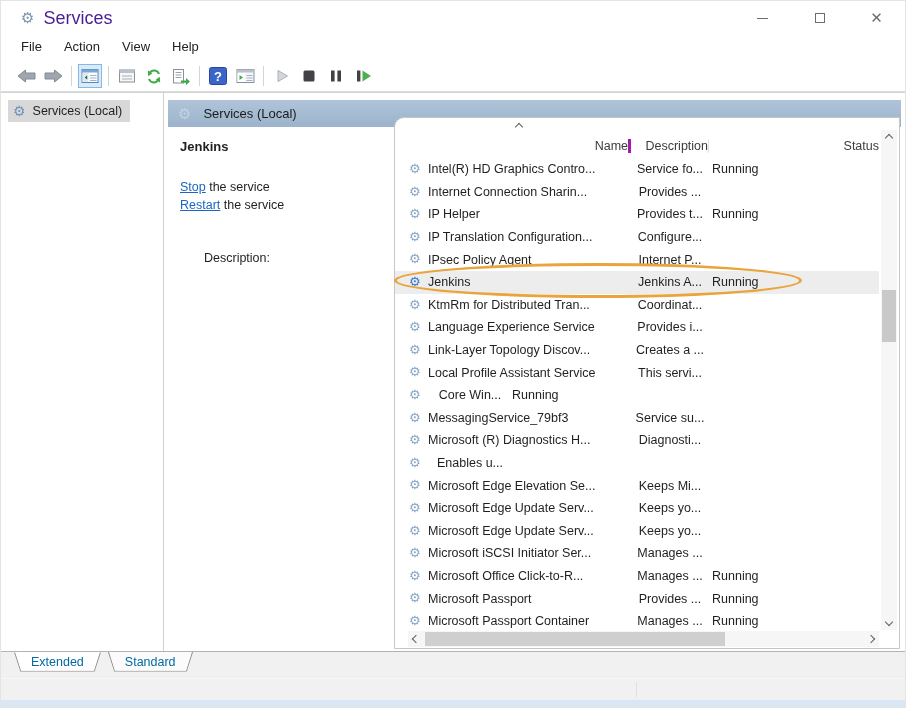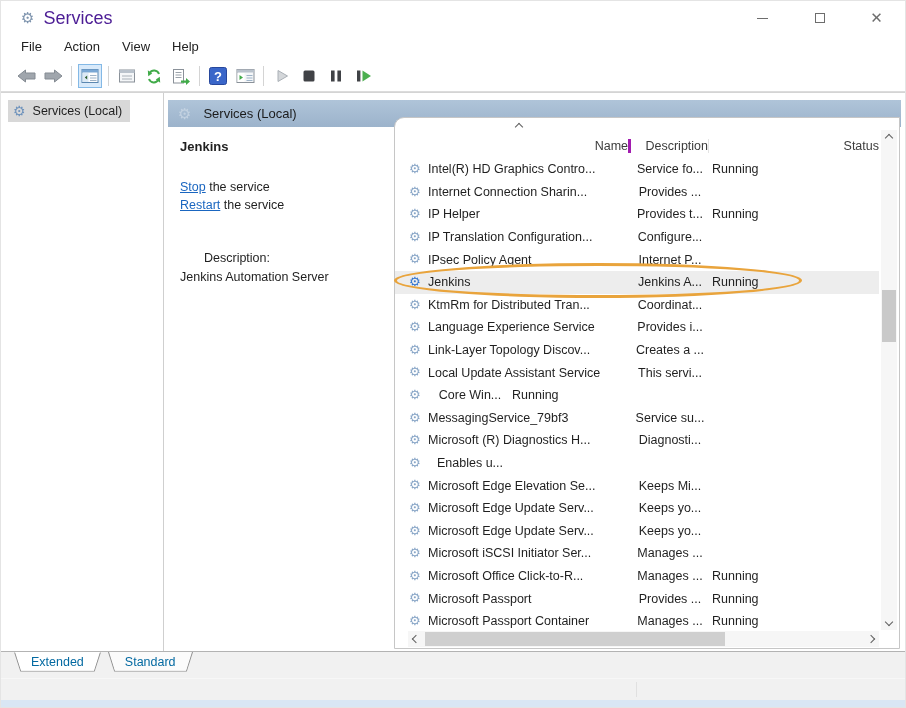--- a/index.html
+++ b/index.html
@@ -251,21 +251,20 @@
         <div class="svc-name">Jenkins</div>
         <div class="links">
           <div>
             <a href="#">Stop</a><span> the service</span>
           </div>
           <div>
             <a href="#">Restart</a><span> the service</span>
           </div>
         </div>
         <div class="desc-label">Description:</div>
-        <div class="desc-text">Jenkins Automation Server</div>
       </div>
 
       <div class="listpanel">
         <div class="list-header">
           <span class="chev up sort-chev"></span>
           <div class="hc name">Name</div>
           <div class="hc desc">Description</div>
           <div class="hc status">Status</div>
         </div>
 
@@ -319,21 +318,21 @@
     <span class="c-status"></span>
   </div>
             <div class="row">
     <span class="gear gearglyph">⚙</span>
     <span class="c-name">Link-Layer Topology Discov...</span>
     <span class="c-desc">Creates a ...</span>
     <span class="c-status"></span>
   </div>
             <div class="row">
     <span class="gear gearglyph">⚙</span>
-    <span class="c-name">Local Update Assistant Service</span>
+    <span class="c-name">Local Profile Assistant Service</span>
     <span class="c-desc">This servi...</span>
     <span class="c-status"></span>
   </div>
             <div class="row">
     <span class="gear gearglyph">⚙</span>
     <span class="c-desc">Core Win...</span>
     <span class="c-status">Running</span>
   </div>
             <div class="row">
     <span class="gear gearglyph">⚙</span>

